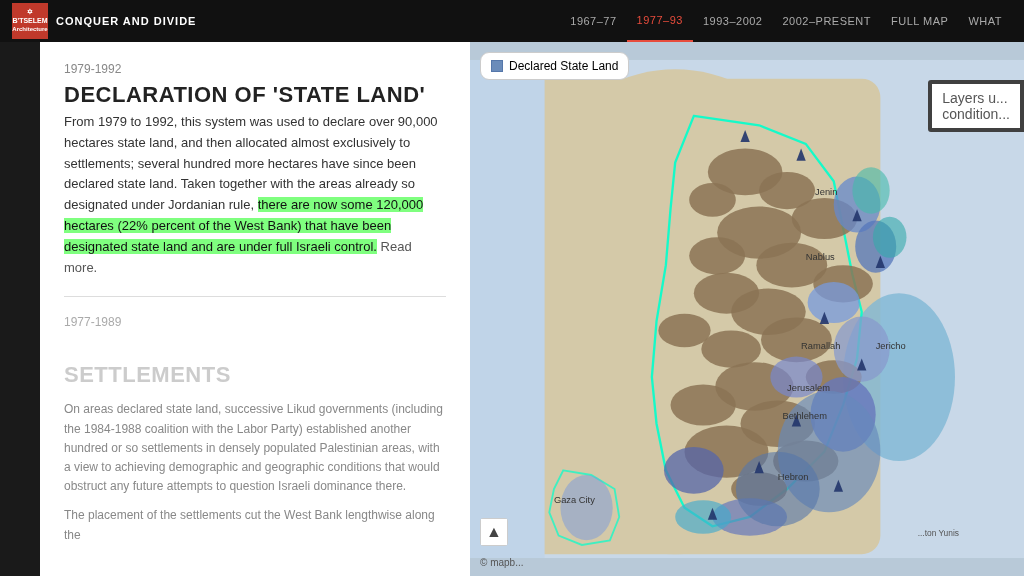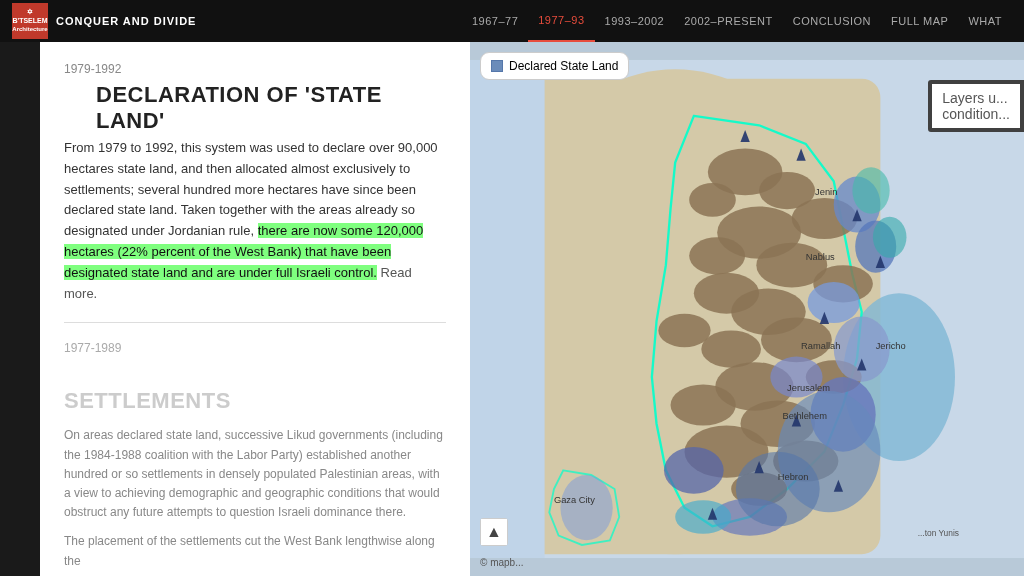--- a/index.html
+++ b/index.html
@@ -81,21 +81,20 @@
       font-size: 12px;
       margin-bottom: 6px;
     }
     .section-title {
       font-size: 22px;
       font-weight: bold;
       color: #222;
       margin-bottom: 4px;
       text-transform: uppercase;
       letter-spacing: 0.5px;
-      margin-left: 32px;
     }
     .section-subtitle {
       color: #999;
       font-size: 12px;
       margin-bottom: 14px;
     }
     .section-body {
       font-size: 13px;
       color: #333;
       line-height: 1.6;
@@ -232,21 +231,20 @@
     <div id="logo-box">
       <span style="font-size:7px; line-height:1.2; display:block; text-align:center;">✡<br>B'TSELEM<br><span style="font-size:6px;">Architecture</span></span>
     </div>
     <span id="site-title">CONQUER AND DIVIDE</span>
   </div>
   <nav id="nav">
     <div class="nav-item">1967–77</div>
     <div class="nav-item active">1977–93</div>
     <div class="nav-item">1993–2002</div>
     <div class="nav-item">2002–PRESENT</div>
-    <div class="nav-item">CONCLUSION</div>
     <div class="nav-item">FULL MAP</div>
     <div class="nav-item">WHAT</div>
   </nav>
 </div>
 
 <div id="main">
 
   <div id="left-panel">
 
     <div>

